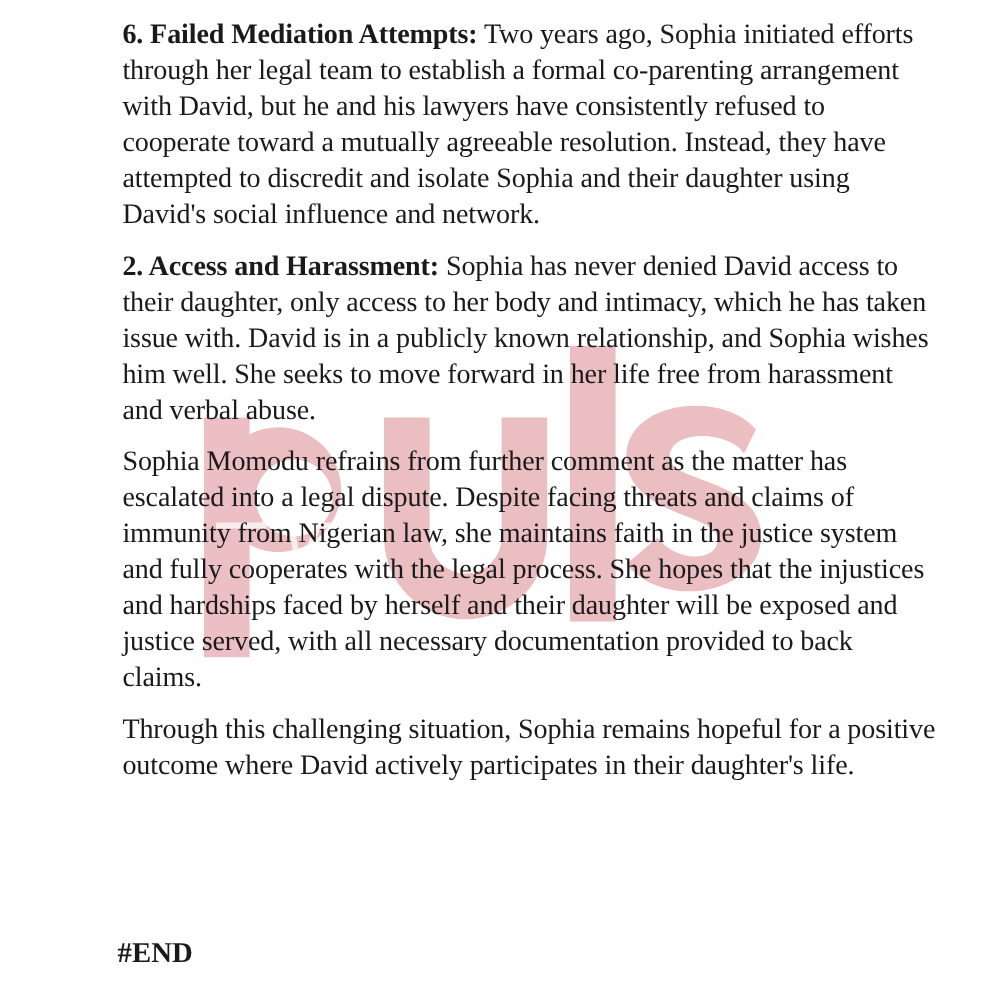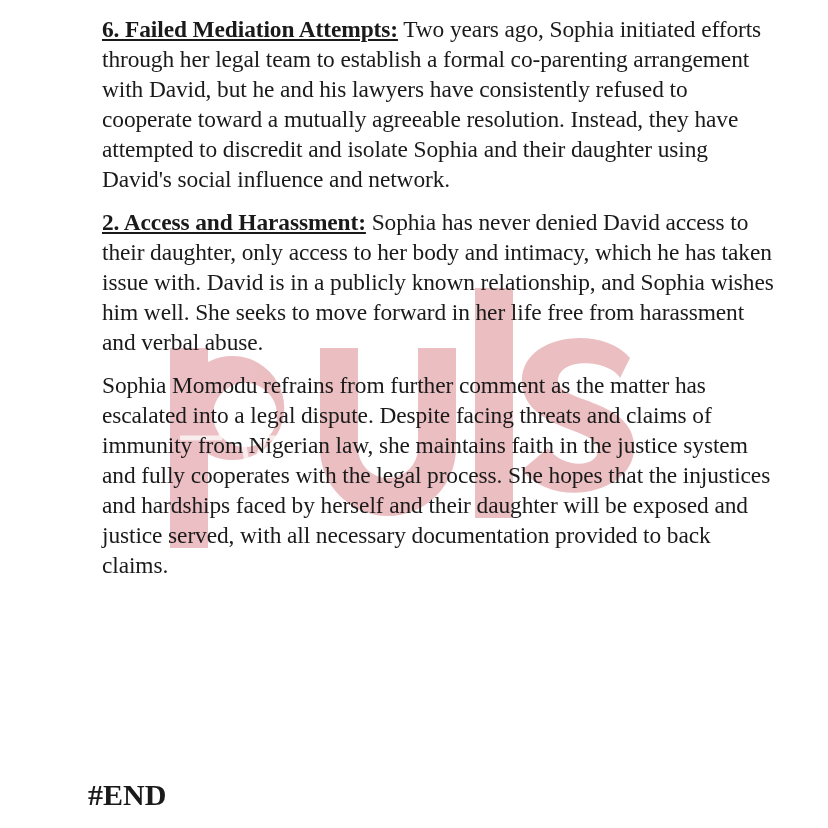--- a/index.html
+++ b/index.html
@@ -33,29 +33,28 @@
       z-index: 1;
     }
     .para {
       font-size: 23.4px;
       line-height: 30px;
       margin: 0 0 13px 0;
       letter-spacing: -0.1px;
     }
     .heading {
       font-weight: bold;
-      text-decoration: underline;
       text-underline-offset: 2px;
       text-align: right;
     }
     .end-marker {
       position: absolute;
-      left: 88px;
+      left: 98px;
       top: 780px;
-      font-size: 30px;
+      font-size: 24px;
       font-weight: bold;
       line-height: 30px;
       z-index: 1;
     }
   </style>
 </head>
 <body>
 
 <div class="watermark">
   <svg viewBox="0 0 560 260" xmlns="http://www.w3.org/2000/svg">
@@ -76,15 +75,16 @@
 </div>
 
 <div class="doc">
   <p class="para">
     <span class="heading">6. Failed Mediation Attempts:</span><span> Two years ago, Sophia initiated efforts through her legal team to establish a formal co-parenting arrangement with David, but he and his lawyers have consistently refused to cooperate toward a mutually agreeable resolution. Instead, they have attempted to discredit and isolate Sophia and their daughter using David's social influence and network.</span>
   </p>
   <p class="para">
     <span class="heading">2. Access and Harassment:</span><span> Sophia has never denied David access to their daughter, only access to her body and intimacy, which he has taken issue with. David is in a publicly known relationship, and Sophia wishes him well. She seeks to move forward in her life free from harassment and verbal abuse.</span>
   </p>
   <p class="para">Sophia Momodu refrains from further comment as the matter has escalated into a legal dispute. Despite facing threats and claims of immunity from Nigerian law, she maintains faith in the justice system and fully cooperates with the legal process. She hopes that the injustices and hardships faced by herself and their daughter will be exposed and justice served, with all necessary documentation provided to back claims.</p>
+  <p class="para">Through this challenging situation, Sophia remains hopeful for a positive outcome where David actively participates in their daughter's life.</p>
 </div>
 
 <div class="end-marker">#END</div>
 
 </body></html>

